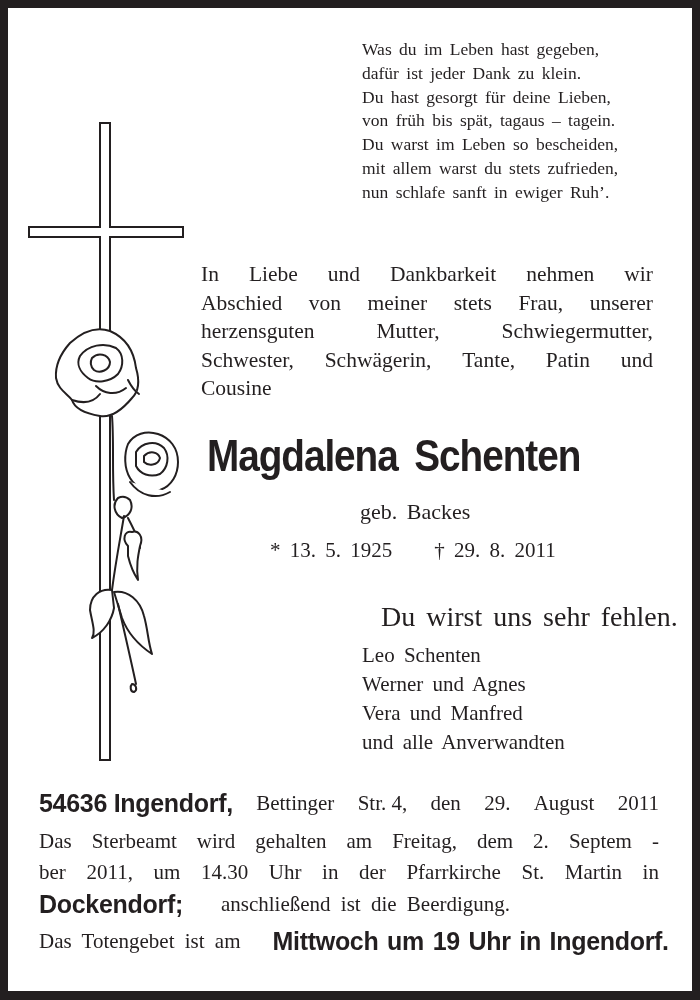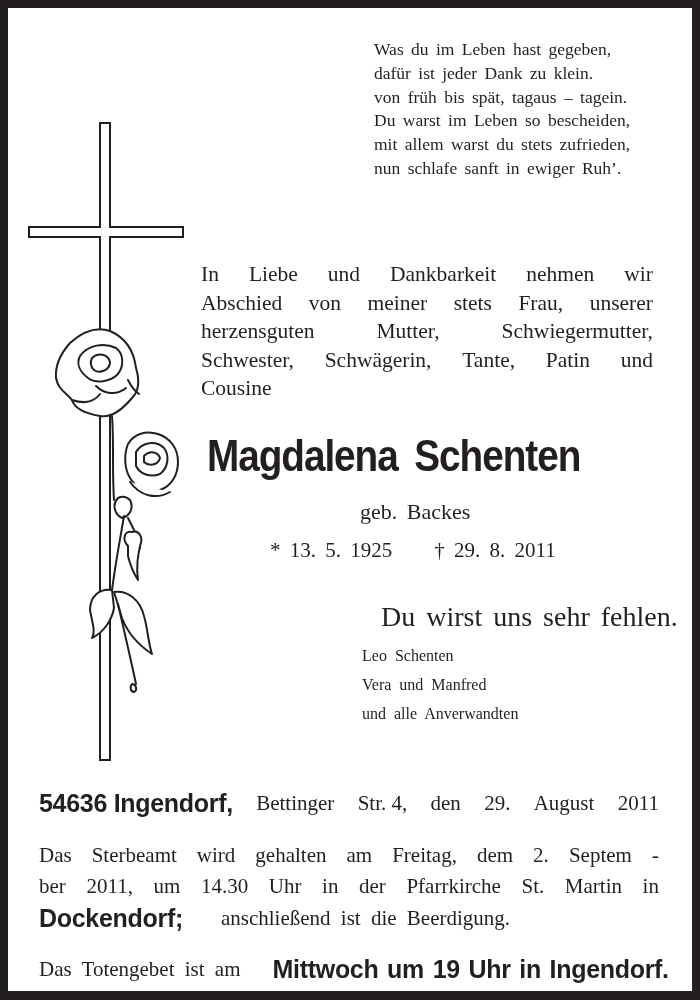--- a/index.html
+++ b/index.html
@@ -8,21 +8,21 @@
       position: absolute; left: 0; top: 0; width: 700px; height: 1000px;
       box-sizing: border-box; border: 8px solid #231f20; border-right-width: 8px; border-bottom-width: 9px;
       background: #ffffff;
     }
     .serif { font-family: "Liberation Serif", "DejaVu Serif", serif; color: #231f20; }
     .sans { font-family: "Liberation Sans", "DejaVu Sans", sans-serif; color: #231f20; }
     .poem {
       position: absolute; left: 362px; top: 38px; width: 320px;
       font-size: 17.5px; line-height: 23.8px; word-spacing: 3px;
     }
-    .poem div { white-space: nowrap; margin-left: 12px; }
+    .poem div { white-space: nowrap; }
     .intro {
       position: absolute; left: 201px; top: 260px; width: 452px;
       font-size: 21.5px; line-height: 28.6px;
     }
     .intro .jl { display: flex; justify-content: space-between; white-space: nowrap; }
     .intro .ll { white-space: nowrap; }
     .name {
       position: absolute; left: 207px; top: 428px; width: 460px;
       font-size: 45px; font-weight: bold; line-height: 56px; white-space: nowrap;
       letter-spacing: -1.2px; word-spacing: 8px;
@@ -36,29 +36,29 @@
       position: absolute; left: 270px; top: 536px;
       font-size: 21px; line-height: 28px; white-space: nowrap; word-spacing: 4px; text-align: center;
     }
     .dates .death { margin-left: 42px; }
     .missed {
       position: absolute; left: 381px; top: 603px;
       font-size: 28px; line-height: 28px; white-space: nowrap; word-spacing: 4px;
     }
     .family {
       position: absolute; left: 362px; top: 641px;
-      font-size: 16px; line-height: 29px; white-space: nowrap; word-spacing: 4px;
+      font-size: 21px; line-height: 29px; white-space: nowrap; word-spacing: 4px;
     }
     .footer {
       position: absolute; left: 39px; top: 788px; width: 620px;
       font-size: 21px; line-height: 31.5px;
     }
     .footer .row { display: flex; justify-content: space-between; white-space: nowrap; }
     .footer .row.left { justify-content: flex-start; gap: 16px; }
-    .footer .gap-top { margin-top: 20px; }
+    .footer .gap-top { margin-top: 6px; }
     .b { font-family: "Liberation Sans", "DejaVu Sans", sans-serif; font-weight: bold; font-size: 25px; letter-spacing: -0.3px; }
     .sp { display: inline-block; width: 6px; }
     .cross { position: absolute; left: 0; top: 0; }
   </style>
 </head>
 <body>
 
 <div class="frame"></div>
 
 <svg class="cross" width="700" height="1000" viewBox="0 0 700 1000">
@@ -92,20 +92,21 @@
     <path d="M114 592 C128 590 140 600 144 616 C148 630 148 642 152 654 C140 646 128 634 122 618 Z"></path>
 
     <path d="M118 604 C124 630 130 656 136 684" fill="none"></path>
     <path d="M132 684 C136 684 138 690 134 692 C130 692 130 686 132 684 Z"></path>
   </g>
 </svg>
 
 <div class="poem serif">
   <div>Was du im Leben hast gegeben,</div>
   <div>dafür ist jeder Dank zu klein.</div>
+  <div>Du hast gesorgt für deine Lieben,</div>
   <div>von früh bis spät, tagaus – tagein.</div>
   <div>Du warst im Leben so bescheiden,</div>
   <div>mit allem warst du stets zufrieden,</div>
   <div>nun schlafe sanft in ewiger Ruh’.</div>
 </div>
 
 <div class="intro serif">
   <div class="jl">
     <span>In</span>
     <span>Liebe</span>
@@ -139,20 +140,21 @@
 
 <div class="name sans">Magdalena Schenten</div>
 <div class="birthname serif">geb. Backes</div>
 <div class="dates serif">
   <span>* 13. 5. 1925</span><span class="death">† 29. 8. 2011</span>
 </div>
 
 <div class="missed serif">Du wirst uns sehr fehlen.</div>
 <div class="family serif">
   <div>Leo Schenten</div>
+  <div>Werner und Agnes</div>
   <div>Vera und Manfred</div>
   <div>und alle Anverwandten</div>
 </div>
 
 <div class="footer serif">
   <div class="row">
     <span class="b">54636 Ingendorf,</span>
     <span>Bettinger</span>
     <span>Str. 4,</span>
     <span>den</span>

